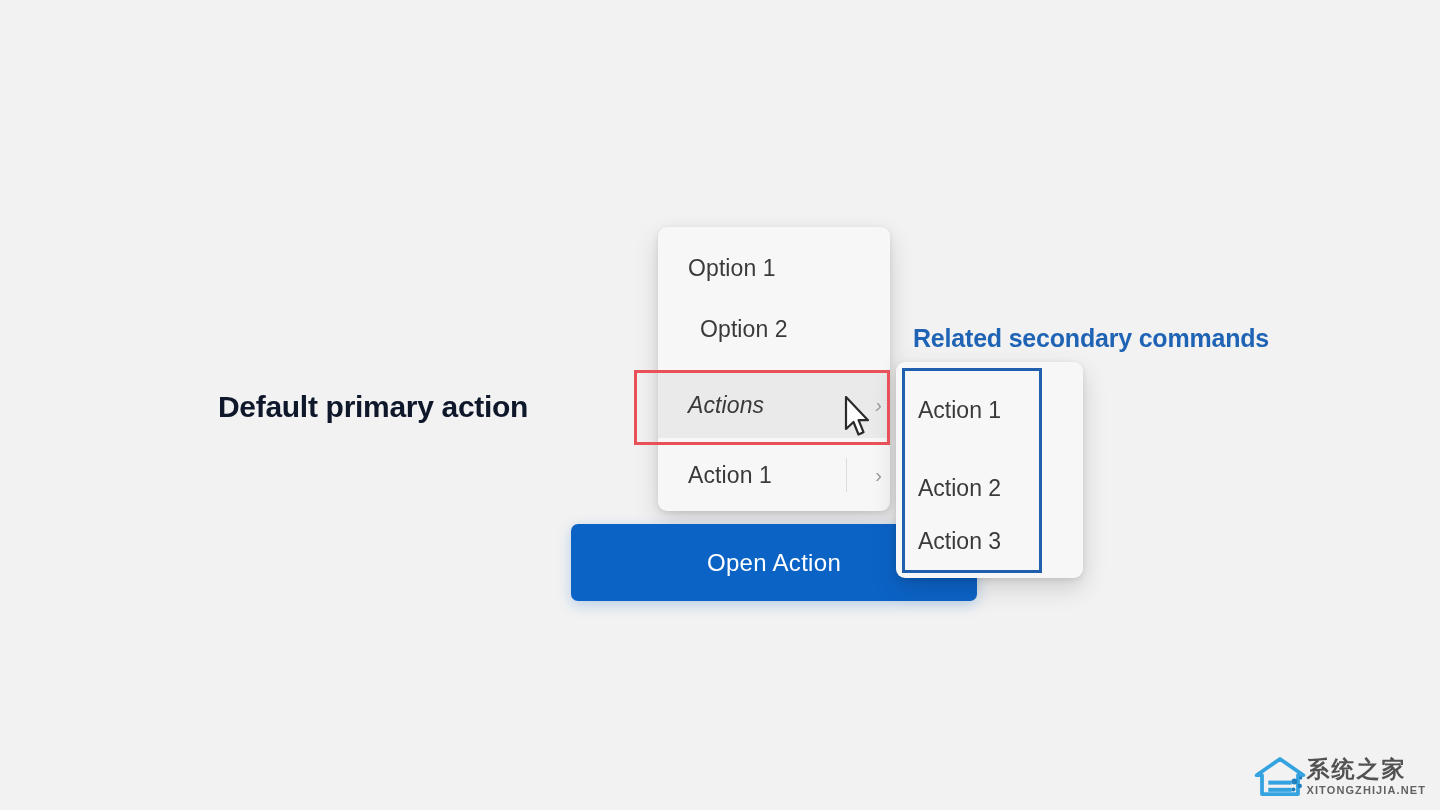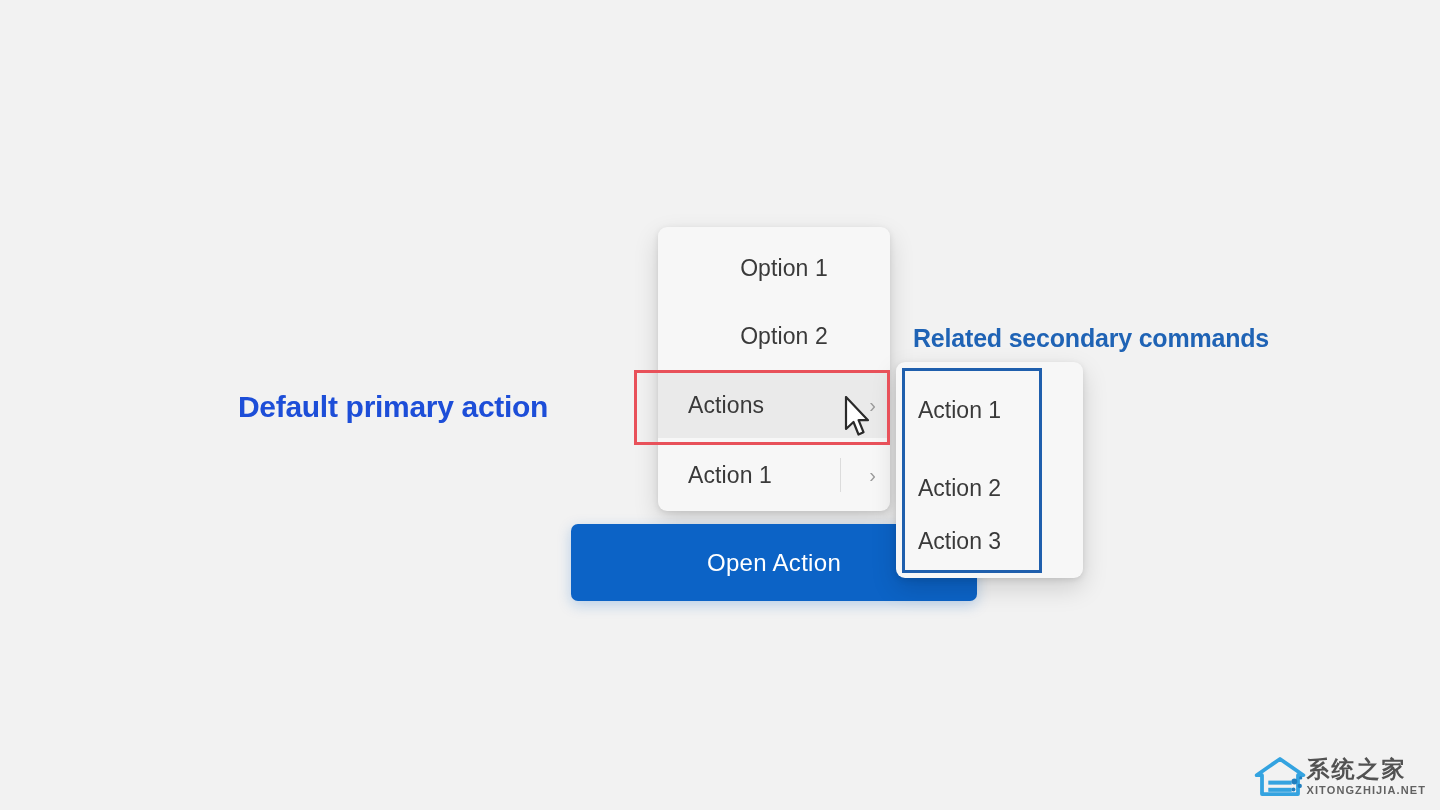--- a/index.html
+++ b/index.html
@@ -34,49 +34,49 @@
   }
   .menu-item {
     position: absolute;
     left: 0;
     width: 232px;
     height: 66px;
     display: flex;
     align-items: center;
     box-sizing: border-box;
     padding-left: 30px;
-    padding-right: 10px;
-    justify-content: center;
+    padding-right: 4px;
   }
   .menu-item .label {
     font-size: 23px;
     color: #3a3a3a;
     letter-spacing: 0.1px;
     font-family: "Liberation Sans", sans-serif;
     white-space: nowrap;
   }
   .menu-item.hovered {
     background: #eaeaea;
+    font-style: italic;
   }
   .menu-item .spacer { flex: 1 1 auto; }
   .chev {
     color: #9b9b9b;
     font-size: 20px;
     line-height: 1;
     margin-right: 4px;
   }
   .vsep {
     width: 1px;
     height: 34px;
     background: #dcdcdc;
     margin-right: 28px;
   }
 
   #mi-0 { top: 8px; }
-  #mi-1 { top: 76px; }
+  #mi-1 { top: 69px; margin-left: 12px; }
   #mi-2 { top: 145px; }
   #mi-3 { top: 215px; }
 
   
   .box-red {
     position: absolute;
     left: 634px;
     top: 370px;
     width: 256px;
     height: 75px;
@@ -165,24 +165,24 @@
   }
 
   
   .anno {
     position: absolute;
     font-weight: bold;
     white-space: nowrap;
     font-family: "Liberation Sans", sans-serif;
   }
   .anno-primary {
-    left: 238px;
+    left: 218px;
     top: 390px;
     font-size: 30px;
-    color: #1d4ed8;
+    color: #0f172a;
     letter-spacing: -0.3px;
   }
   .anno-secondary {
     left: 913px;
     top: 324px;
     font-size: 25px;
     color: #1f63b5;
     letter-spacing: -0.2px;
   }
 

